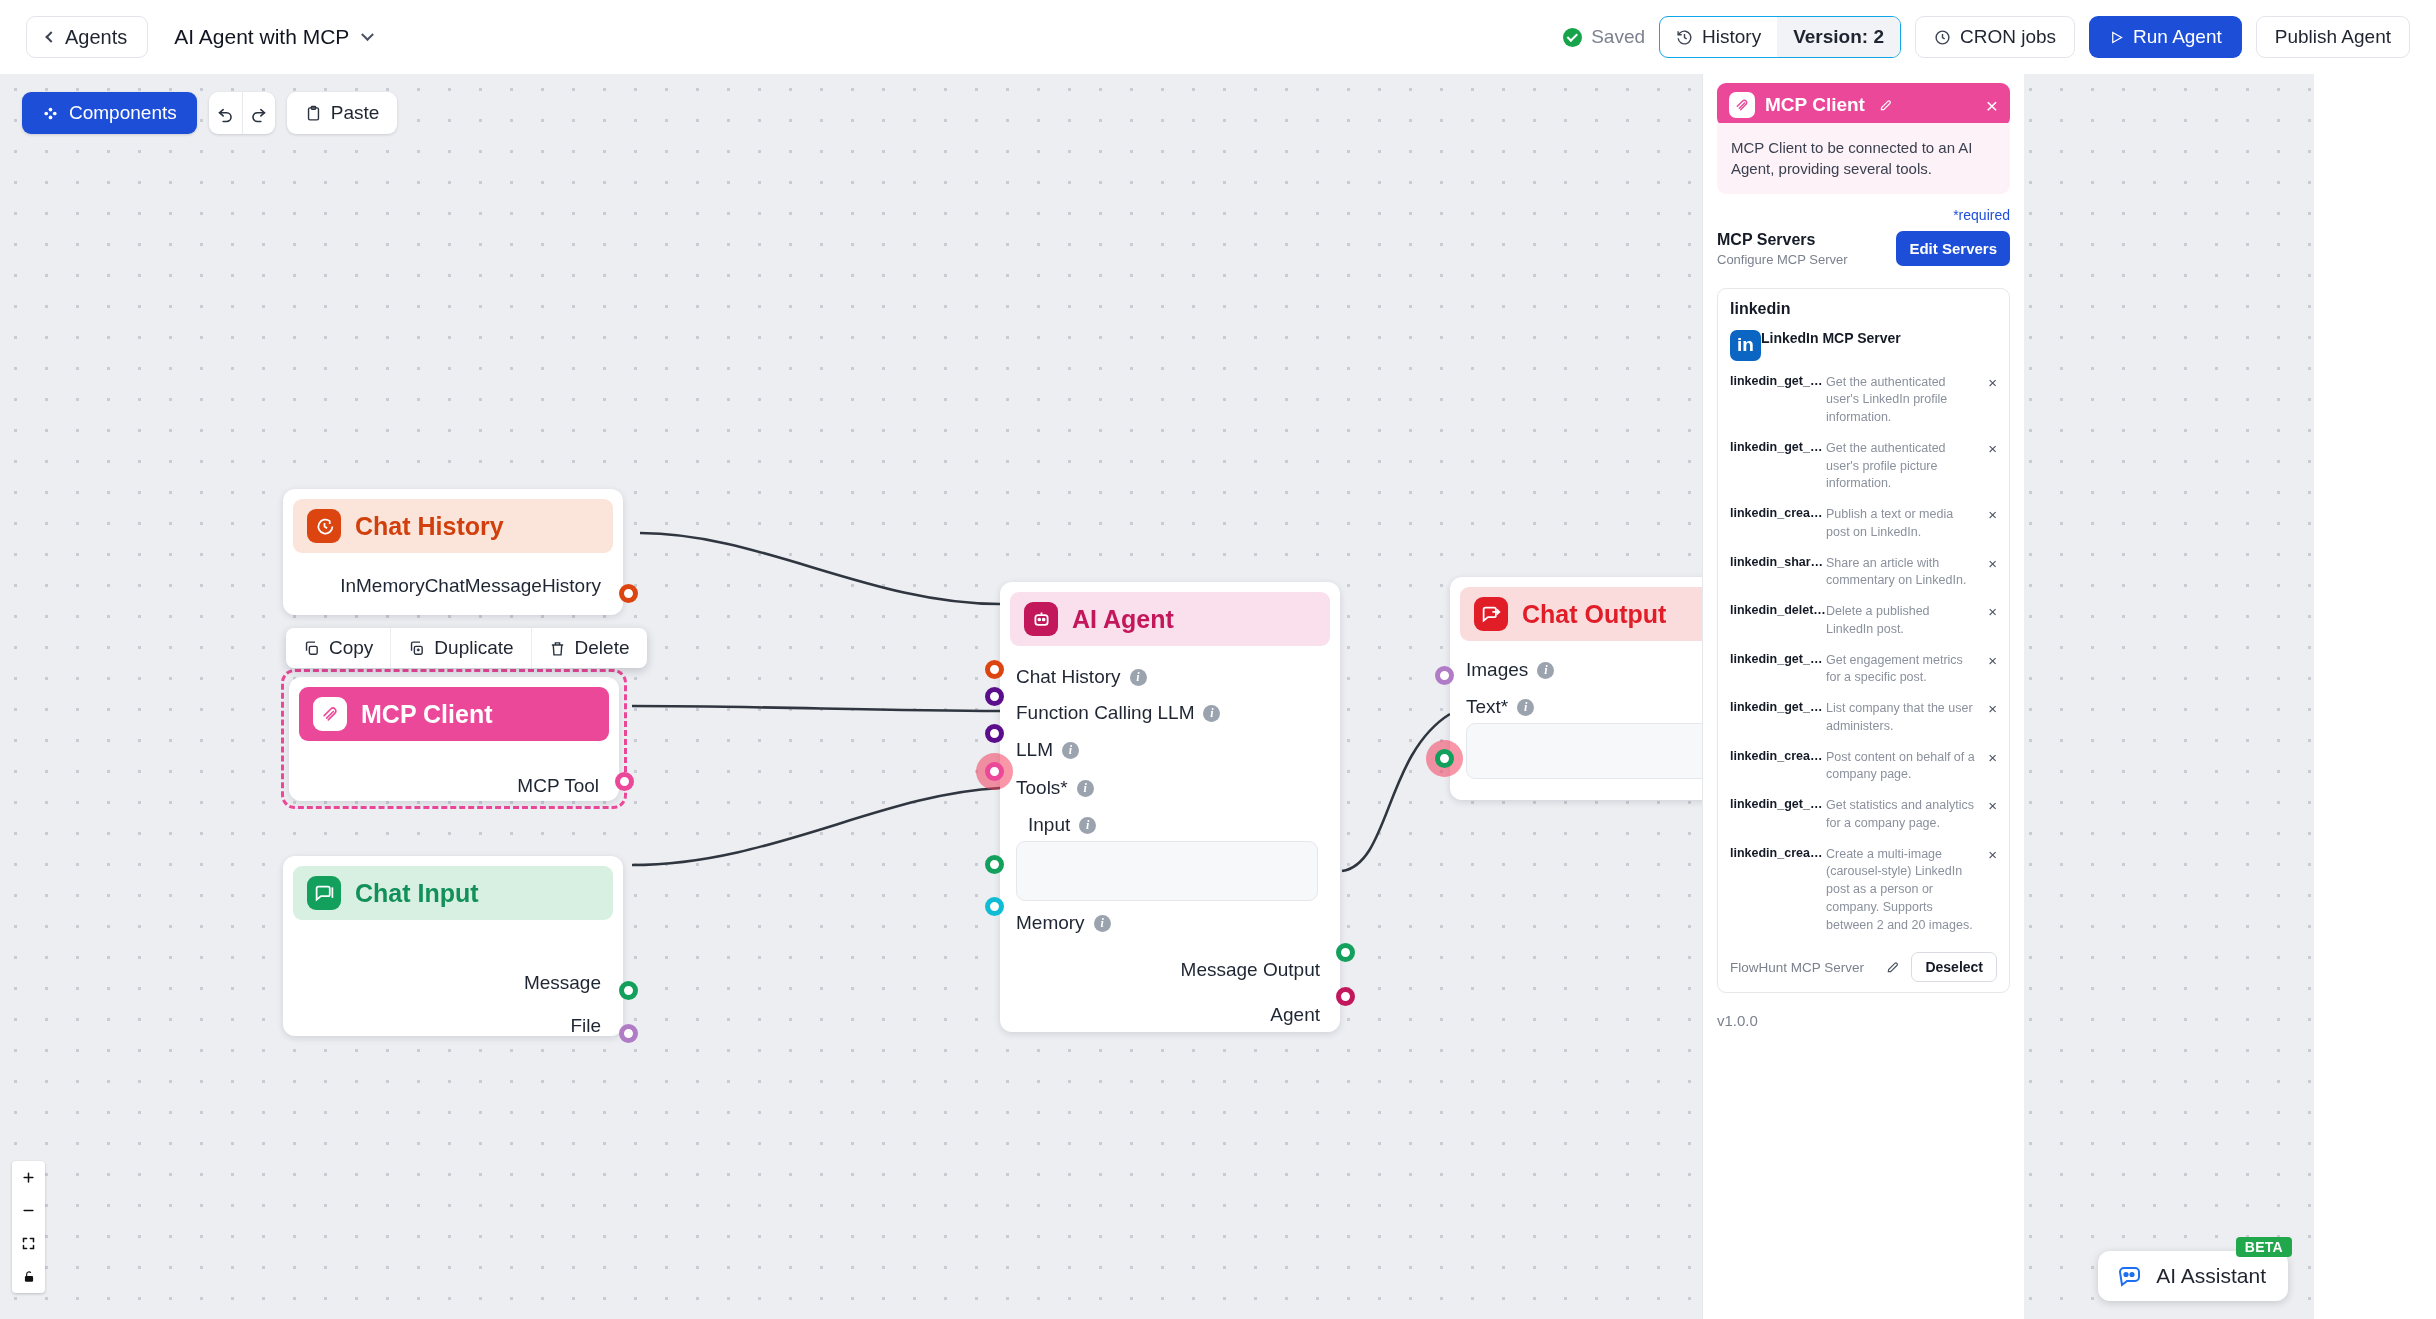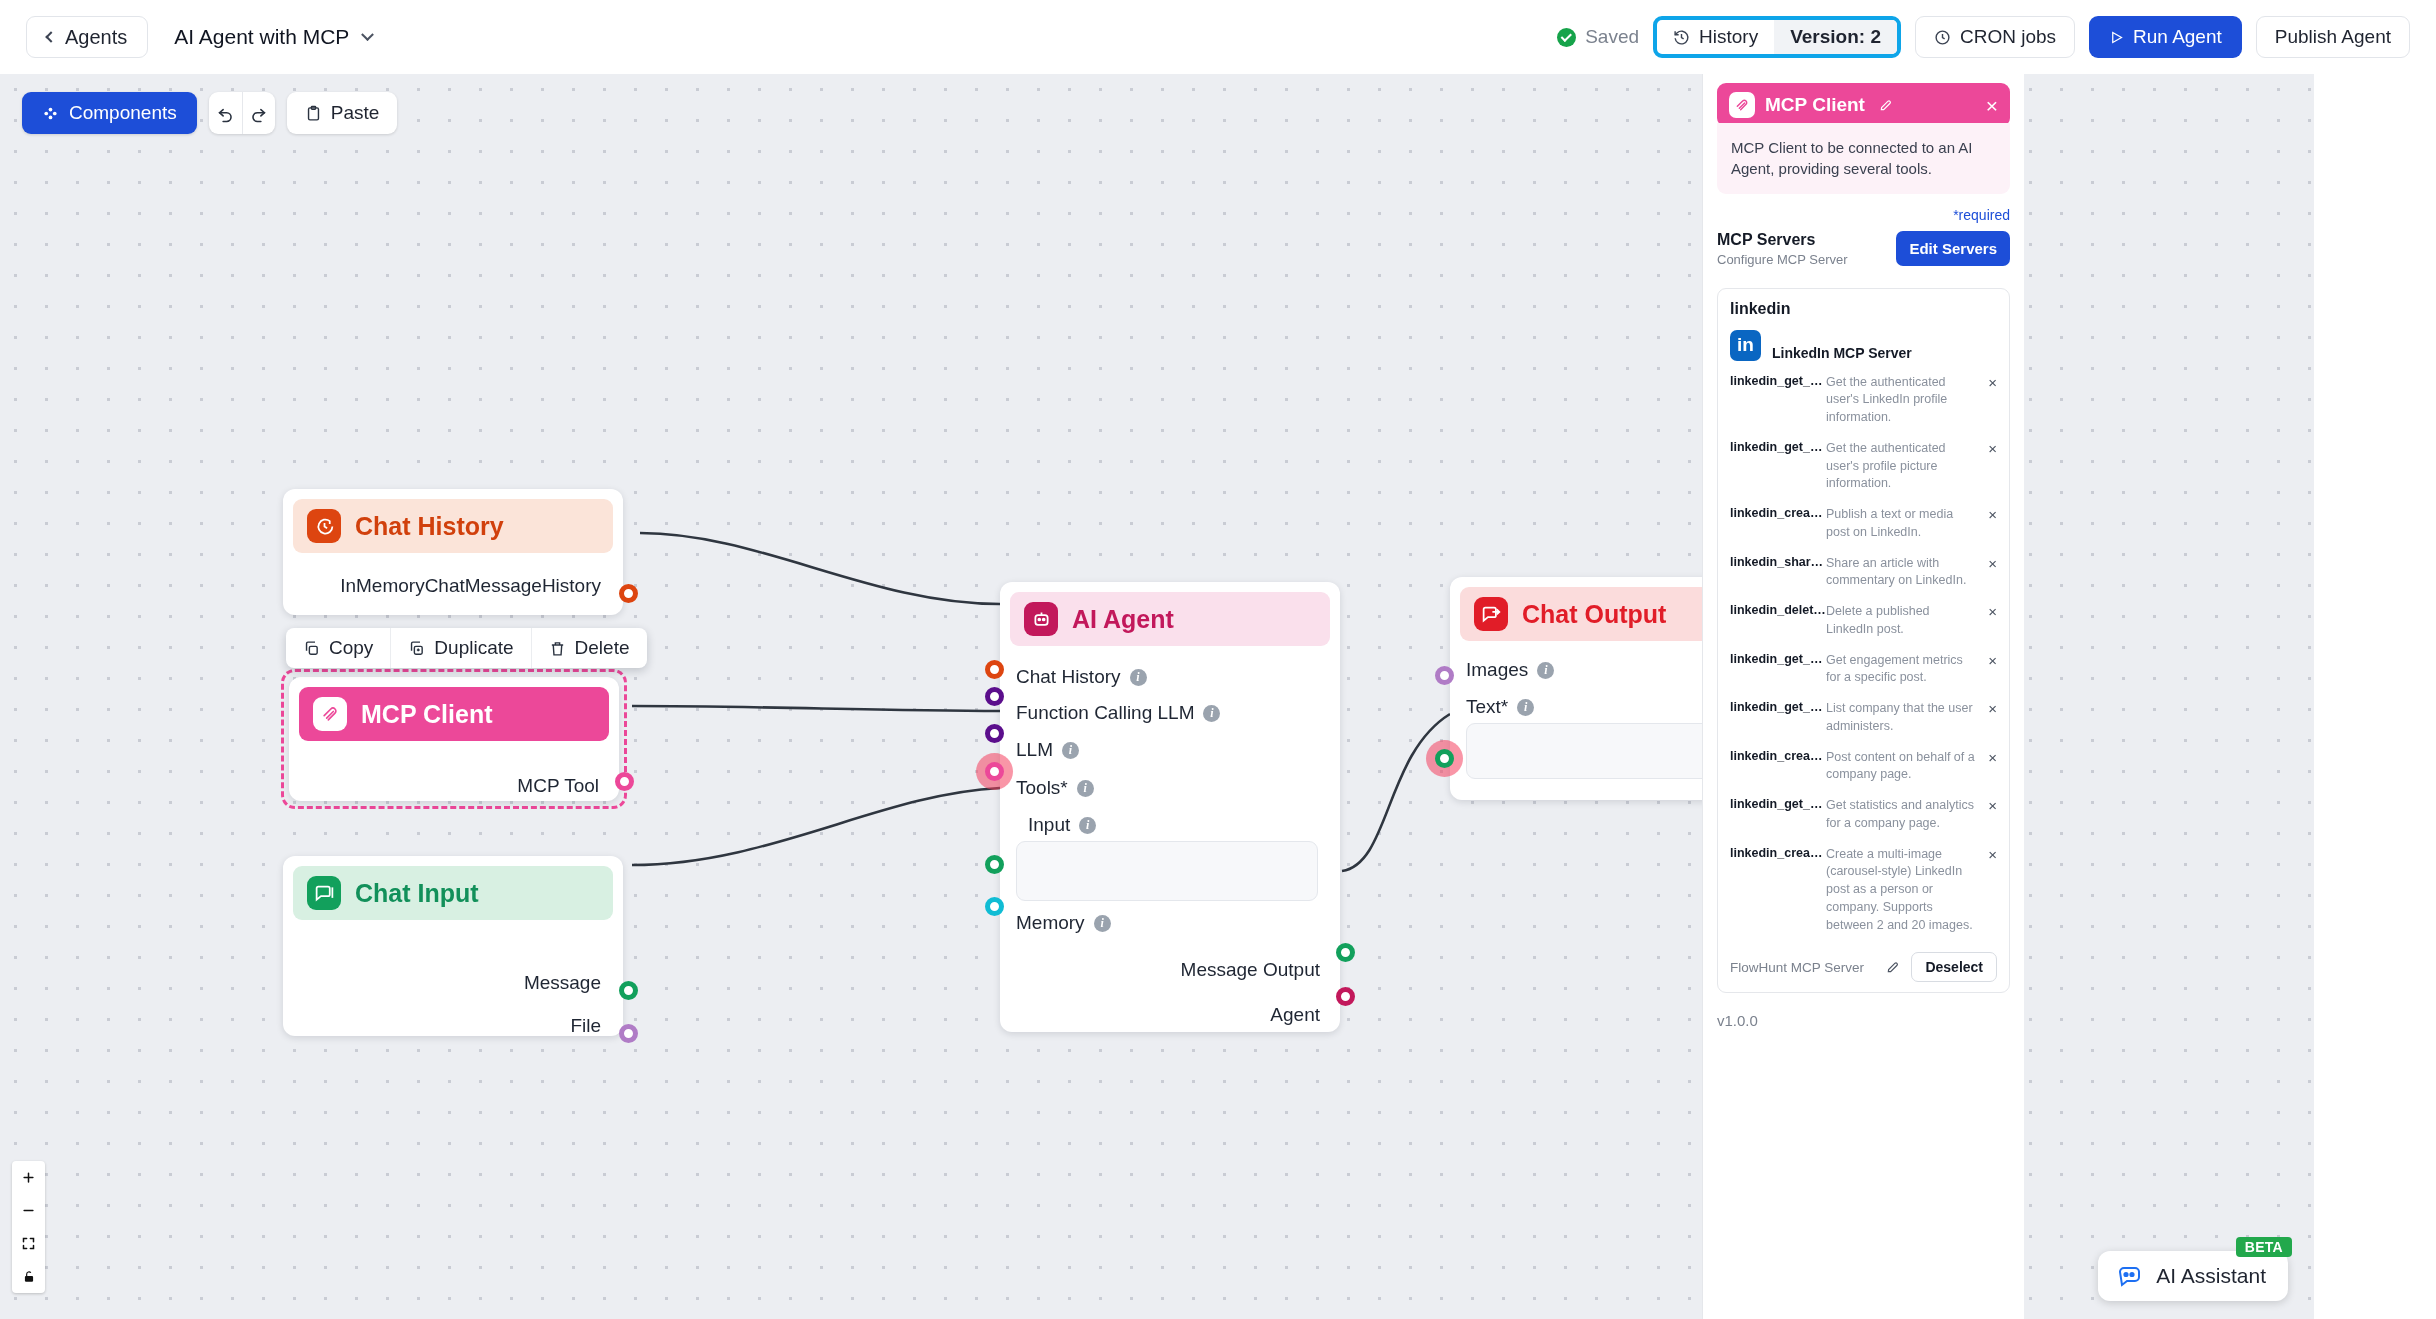--- a/index.html
+++ b/index.html
@@ -48,21 +48,21 @@
     width:19px; height:19px; border-radius:50%; background:#16a34a;
     display:flex; align-items:center; justify-content:center;
   }
   .saved-dot::after {
     content:""; width:8px; height:4px;
     border-left:2px solid #fff; border-bottom:2px solid #fff;
     transform: rotate(-45deg) translate(0px,-1px);
   }
   .seg {
     display:flex; align-items:stretch; height:42px;
-    border:4px solid #0ea5e9; border-radius:9px; overflow:hidden; background:#fff;
+    border:1px solid #0ea5e9; border-radius:9px; overflow:hidden; background:#fff;
   }
   .seg-part {
     display:flex; align-items:center; gap:9px; padding:0 16px;
     font-size:19px; color:#1f2430; cursor:pointer;
   }
   .seg-part.alt { background:#f1f3f6; font-weight:700; }
   .btn-plain {
     display:flex; align-items:center; gap:9px; height:42px; padding:0 18px;
     border:1px solid #e2e5ea; border-radius:9px; background:#fff;
     font-size:19px; color:#1f2430; cursor:pointer;
@@ -211,21 +211,21 @@
   .srv-sub { font-size:13px; color:#7b828e; margin-top:3px; }
   .btn-edit-servers {
     margin-left:auto; background:#1d4ed8; color:#fff; border:none; border-radius:7px;
     font-size:15px; font-weight:700; padding:9px 13px; cursor:pointer;
   }
   .srv-card {
     margin-top:21px; border:1px solid #e5e7eb; border-radius:9px;
     padding:11px 12px 10px;
   }
   .srv-card-name { font-size:16px; font-weight:700; color:#141a26; }
-  .srv-brand { display:flex; align-items:flex-end; gap:11px; margin-top:12px; }
+  .srv-brand { display:flex; align-items:flex-start; margin-top:12px; }
   .li-logo {
     width:31px; height:31px; border-radius:7px; background:#0a66c2; flex:none;
     display:flex; align-items:center; justify-content:center;
     color:#fff; font-weight:700; font-size:19px; font-family:"Liberation Sans", sans-serif;
   }
   .srv-brand-label { font-size:14px; font-weight:700; color:#141a26; }
   .tool-row { display:flex; align-items:flex-start; gap:0; margin-top:13px; }
   .tool-name {
     font-size:12.5px; font-weight:700; color:#141a26; width:96px; flex:none;
     overflow:hidden; white-space:nowrap; text-overflow:ellipsis;

